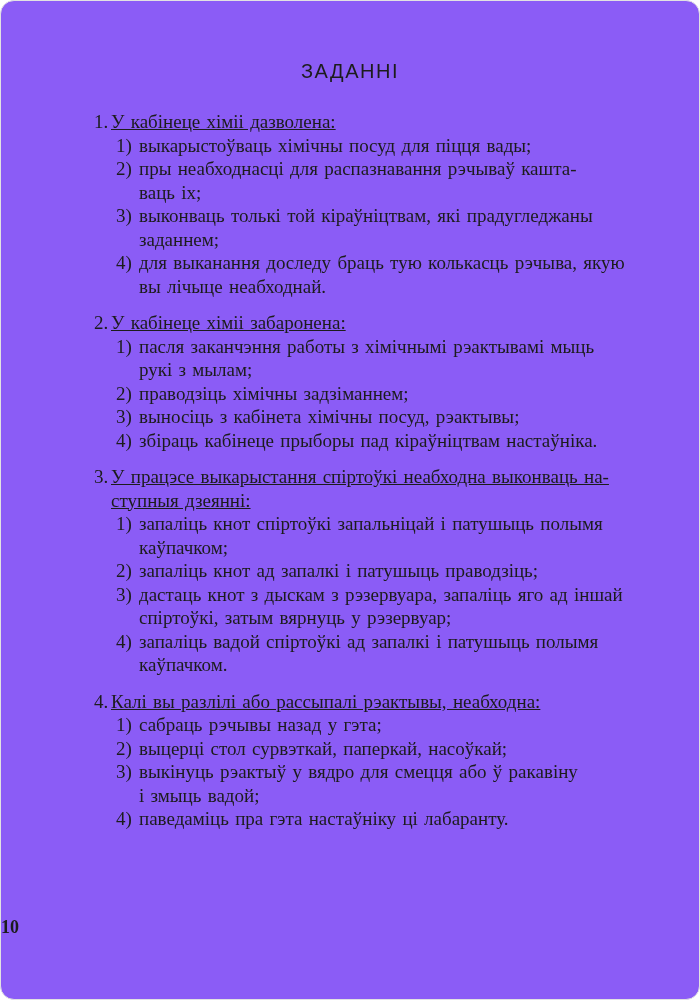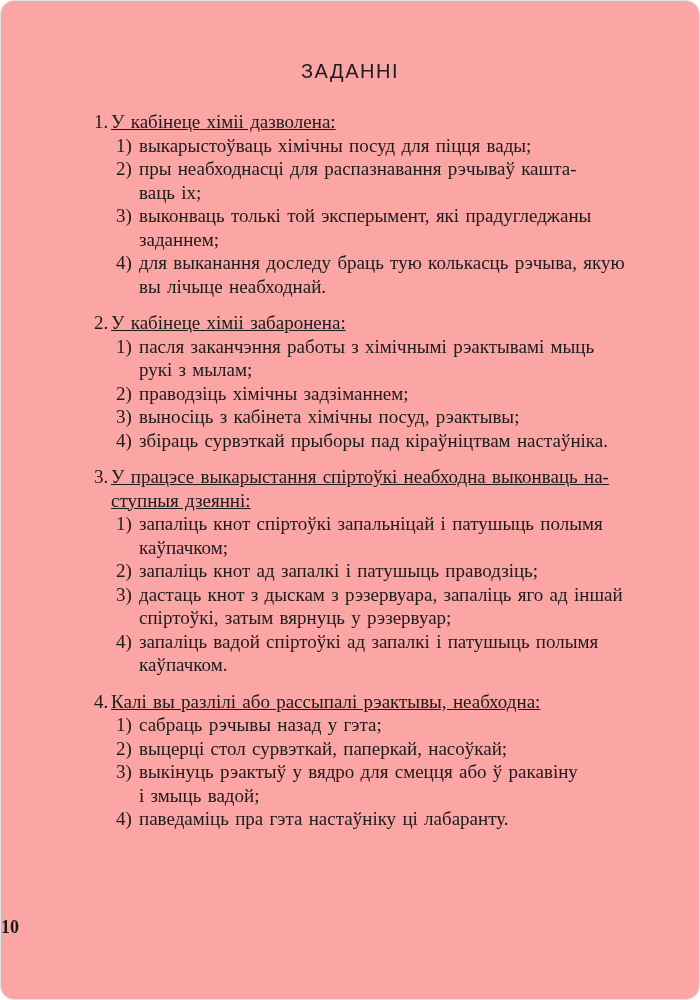--- a/index.html
+++ b/index.html
@@ -5,21 +5,21 @@
   html, body {
     margin: 0;
     padding: 0;
     background: #ffffff;
   }
   .page {
     position: relative;
     width: 700px;
     height: 1000px;
     box-sizing: border-box;
-    background: #fca5a5;
+    background: #8b5cf6;
     border: 1px solid #e2e2e2;
     border-radius: 14px;
     font-family: "Liberation Serif", serif;
     color: #1c1c1c;
     overflow: hidden;
   }
   .title {
     margin: 0;
     padding-top: 59px;
     line-height: 22px;
@@ -90,21 +90,21 @@
         <span class="marker">1)</span>
         <span class="itext">выкарыстоўваць хімічны посуд для піцця вады;</span>
       </div>
       <div class="subitem">
         <span class="marker">2)</span>
         <span class="itext">пры неабходнасці для распазнавання рэчываў кашта-
 ваць іх;</span>
       </div>
       <div class="subitem">
         <span class="marker">3)</span>
-        <span class="itext">выконваць толькі той эксперымент, які прадугледжаны
+        <span class="itext">выконваць толькі той кіраўніцтвам, які прадугледжаны
 заданнем;</span>
       </div>
       <div class="subitem">
         <span class="marker">4)</span>
         <span class="itext">для выканання доследу браць тую колькасць рэчыва, якую
 вы лічыце неабходнай.</span>
       </div>
     </section>
 
     <section class="task">
@@ -120,21 +120,21 @@
       <div class="subitem">
         <span class="marker">2)</span>
         <span class="itext">праводзіць хімічны задзіманнем;</span>
       </div>
       <div class="subitem">
         <span class="marker">3)</span>
         <span class="itext">выносіць з кабінета хімічны посуд, рэактывы;</span>
       </div>
       <div class="subitem">
         <span class="marker">4)</span>
-        <span class="itext">збіраць сурвэткай прыборы пад кіраўніцтвам настаўніка.</span>
+        <span class="itext">збіраць кабінеце прыборы пад кіраўніцтвам настаўніка.</span>
       </div>
     </section>
 
     <section class="task">
       <div class="task-header">
         <span class="tnum">3.</span>
         <span class="htext">У працэсе выкарыстання спіртоўкі неабходна выконваць на-
 ступныя дзеянні:</span>
       </div>
       <div class="subitem">

